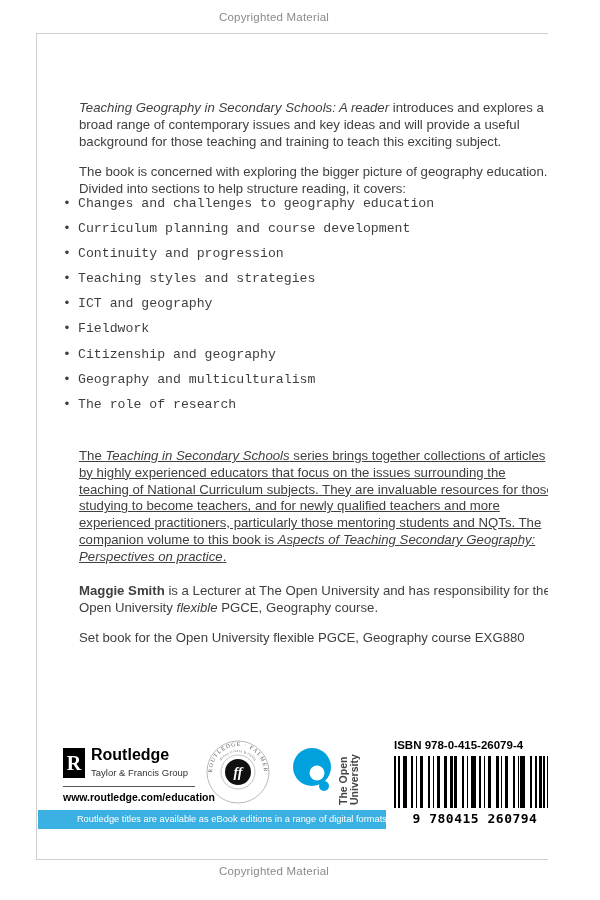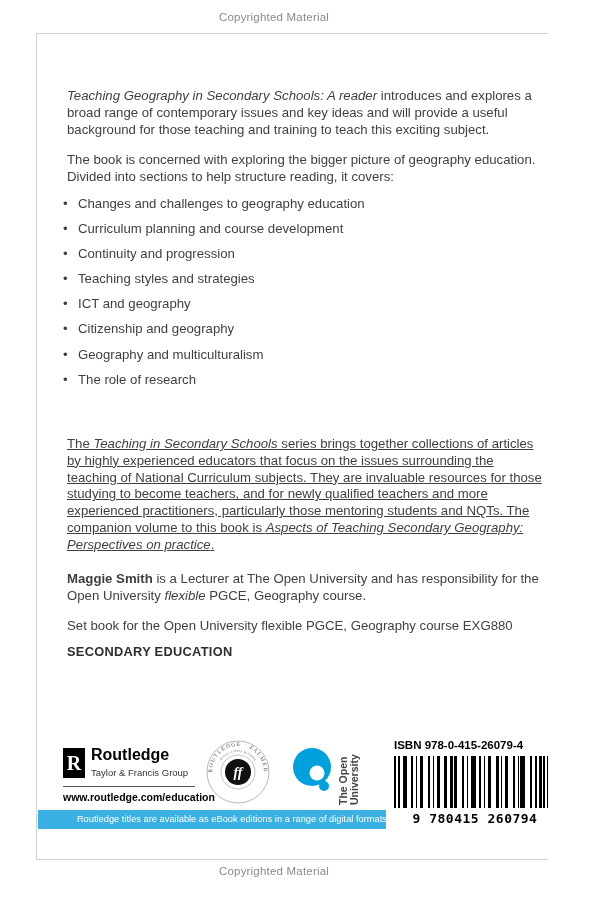--- a/index.html
+++ b/index.html
@@ -13,29 +13,29 @@
   }
   .copyright.top { top:11px; }
   .copyright.bottom { top:865px; }
 
   .cover {
     position:absolute; left:36px; top:33px; width:527px; height:825px;
     border:1px solid #cfcfcf; background:#fff;
   }
 
   .textblock {
-    position:absolute; left:26px; width:478px; margin:4px;
+    position:absolute; left:26px; width:478px; margin:16px;
     font-size:13.2px; line-height:16.8px; color:#3f3f3f;
   }
   #p-intro { top:50px; }
   #p-overview { top:114px; }
 
   .bullets { position:absolute; left:26px; top:162px; width:478px; margin:0; padding:0; list-style:none;
     font-size:13.2px; line-height:16.8px; }
-  .bullets li { position:relative; padding-left:15px; margin-bottom:8.3px; }
+  .bullets li { position:relative; padding-left:15px; margin-bottom:8.3px;font-family:Liberation Mono, monospace; }
   .bullets li::before { content:"•"; position:absolute; left:0; top:0; color:#3f3f3f; }
 
   #p-series { top:398px;text-decoration:underline; }
   #p-author { top:533px; }
   #p-setbook { top:580px; }
   #p-category { top:606px; font-weight:bold; font-size:12.8px; color:#2e2e2e; letter-spacing:0.3px; }
 
   
   .r-square {
     position:absolute; left:26px; top:714px; width:22px; height:30px; background:#000;
@@ -88,32 +88,32 @@
     <p class="textblock" id="p-intro"><i>Teaching Geography in Secondary Schools: A reader</i><span> introduces and explores a broad range of contemporary issues and key ideas and will provide a useful background for those teaching and training to teach this exciting subject.</span></p>
 
     <p class="textblock" id="p-overview">The book is concerned with exploring the bigger picture of geography education. Divided into sections to help structure reading, it covers:</p>
 
     <ul class="bullets">
       <li><span>Changes and challenges to geography education</span></li>
       <li><span>Curriculum planning and course development</span></li>
       <li><span>Continuity and progression</span></li>
       <li><span>Teaching styles and strategies</span></li>
       <li><span>ICT and geography</span></li>
+      <li><span>Fieldwork</span></li>
       <li><span>Citizenship and geography</span></li>
       <li><span>Geography and multiculturalism</span></li>
       <li><span>The role of research</span></li>
     </ul>
 
     <p class="textblock" id="p-series"><span>The </span><i>Teaching in Secondary Schools</i><span> series brings together collections of articles by highly experienced educators that focus on the issues surrounding the teaching of National Curriculum subjects. They are invaluable resources for those studying to become teachers, and for newly qualified teachers and more experienced practitioners, particularly those mentoring students and NQTs. The companion volume to this book is </span><i>Aspects of Teaching Secondary Geography: Perspectives on practice</i><span>.</span></p>
 
     <p class="textblock" id="p-author"><b>Maggie Smith</b><span> is a Lecturer at The Open University and has responsibility for the Open University </span><i>flexible</i><span> PGCE, Geography course.</span></p>
 
     <p class="textblock" id="p-setbook">Set book for the Open University flexible PGCE, Geography course EXG880</p>
 
-    <p class="textblock" id="p-category">SECONDARY EDUCATION</p>
 
     <div class="r-square">R</div>
     <div class="r-name">Routledge</div>
     <div class="r-tagline">Taylor &amp; Francis Group</div>
     <div class="r-divider"></div>
     <div class="r-url">www.routledge.com/education</div>
 
     <svg class="falmer" viewBox="0 0 66 66">
       <circle cx="33" cy="33" r="31" fill="#ffffff" stroke="#9a9a9a" stroke-width="0.7"></circle>
       <circle cx="33" cy="33" r="17" fill="none" stroke="#9a9a9a" stroke-width="0.6"></circle>

